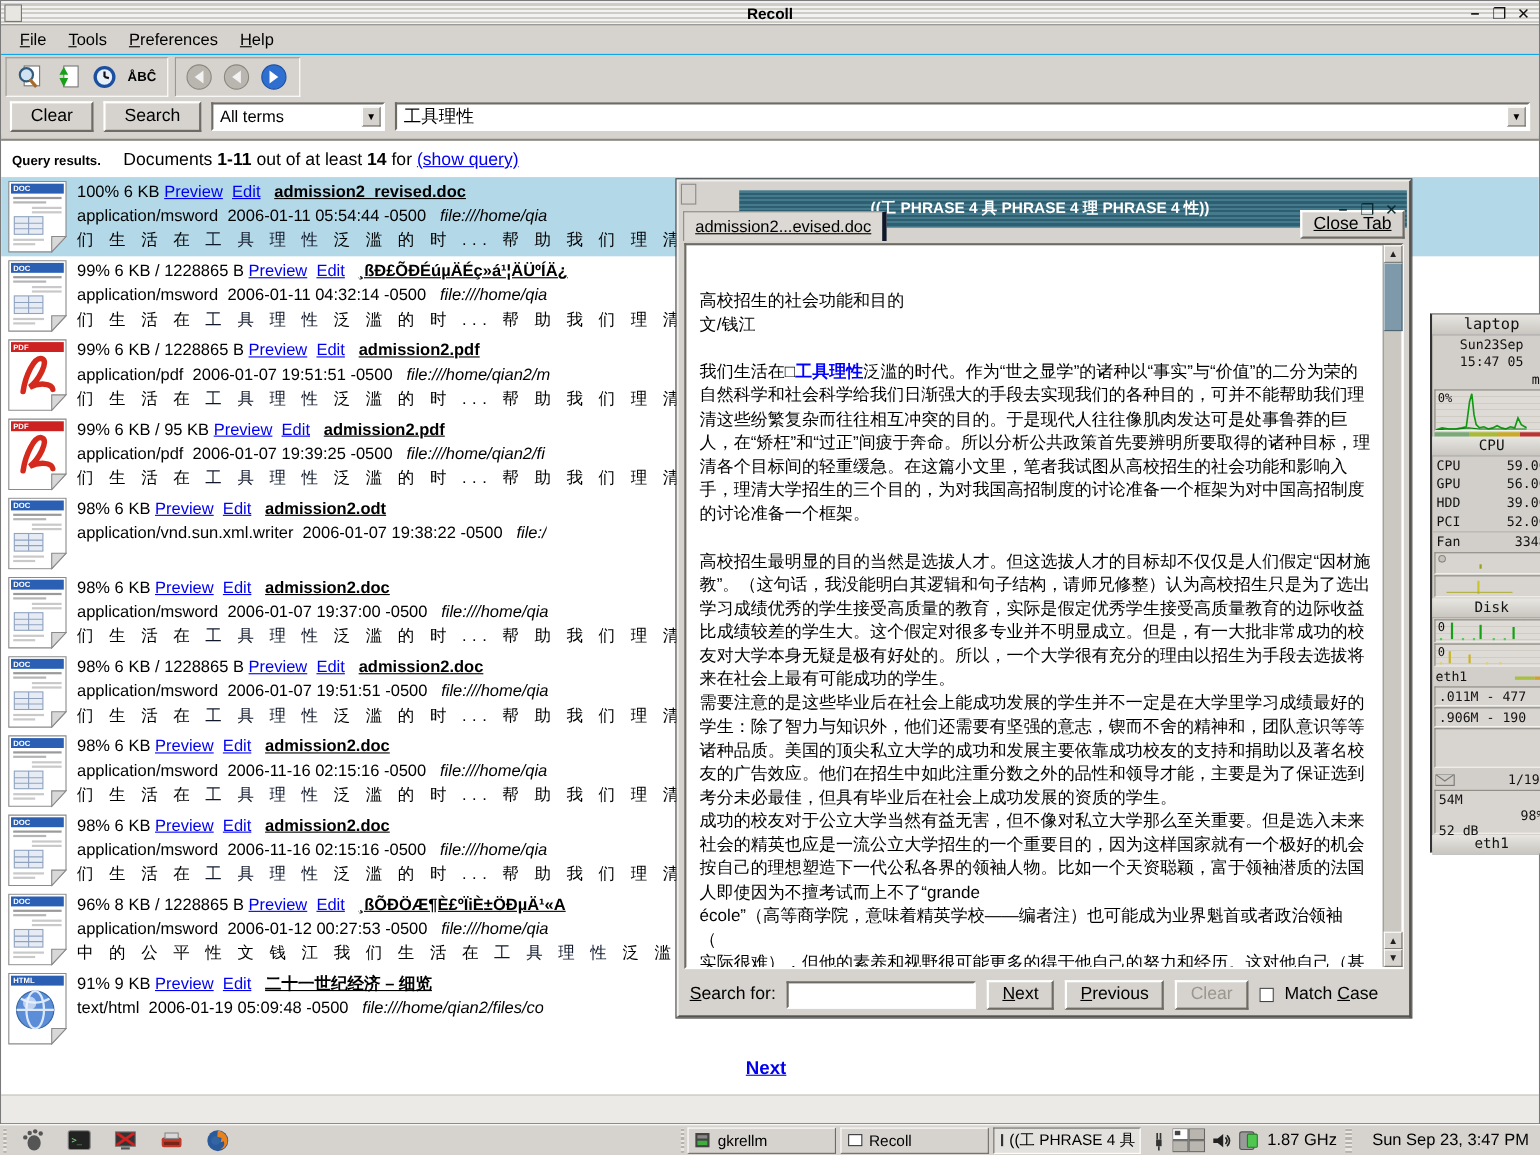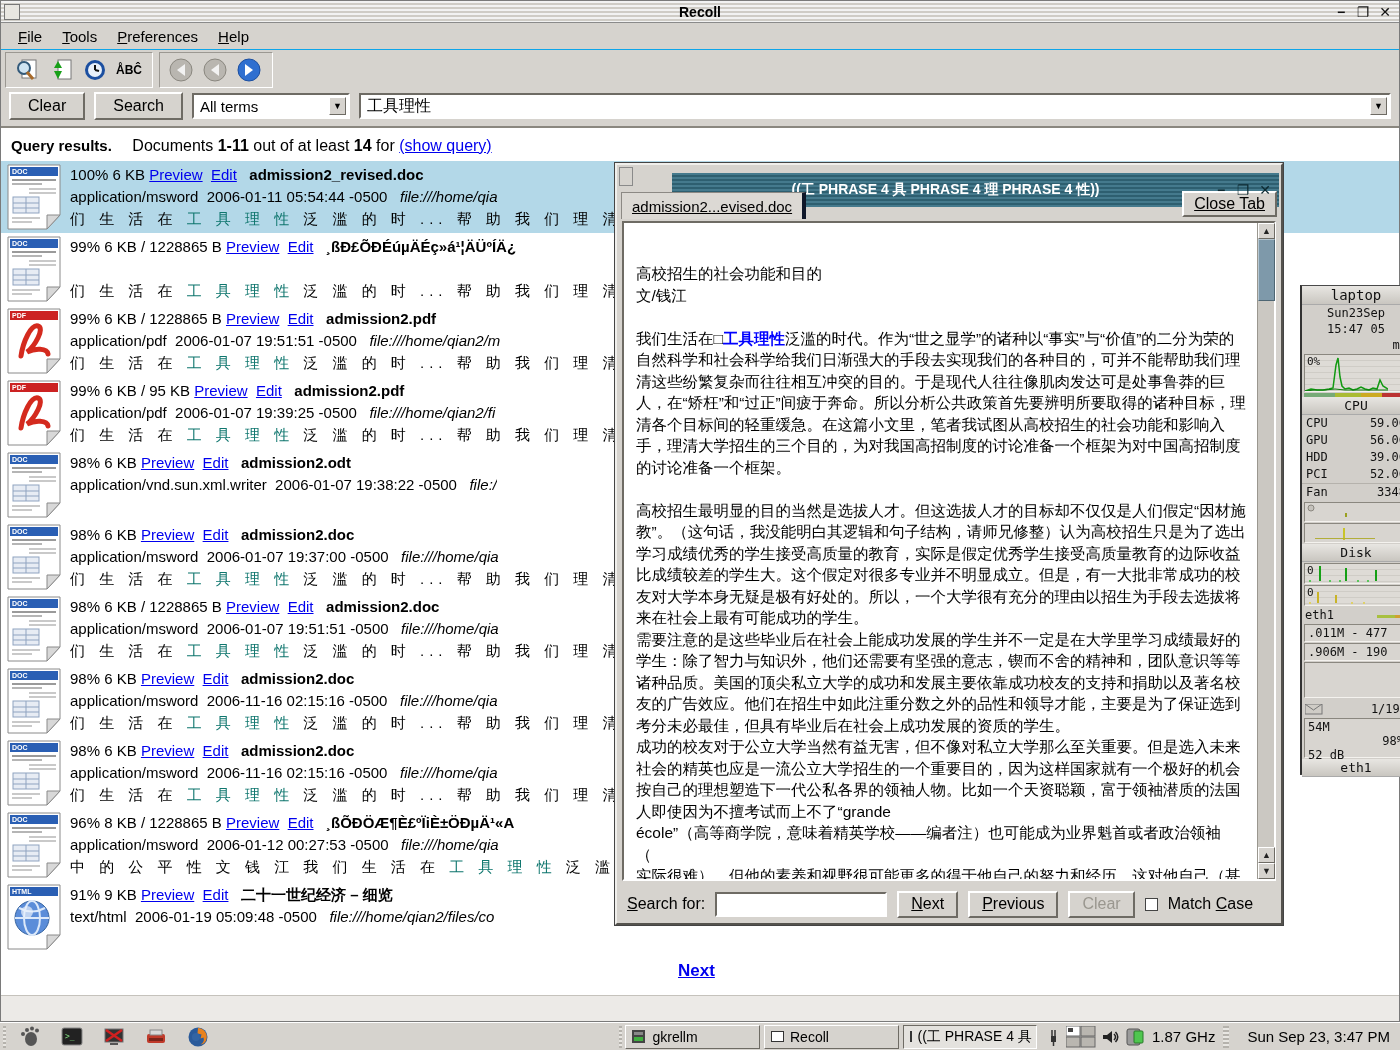--- a/index.html
+++ b/index.html
@@ -47,32 +47,32 @@
       background:#d6d3ce; border:1px solid; border-color:#fff #6e6b64 #6e6b64 #fff;
       display:flex; align-items:center; justify-content:center; font-size:9px; }
   #query-box { flex:1; height:26px; background:#fff; border:2px solid;
       border-color:#6e6b64 #ffffff #ffffff #6e6b64; font-size:16px; padding-left:6px;
       display:flex; align-items:center; position:relative; }
 
   
   #results { position:absolute; left:0; top:125px; right:0; height:872px; background:#fff;
       border-top:2px solid #8a877f; border-bottom:1px solid #b9b6b0; overflow:hidden; }
   #res-header { padding:9px 10px 6px 10px; font-size:16px; }
-  #res-header .qr { font-weight:bold; font-size:15px; margin-right:16px; }
+  #res-header .qr { font-weight:bold; font-size:12px; margin-right:16px; }
   #res-header b { font-weight:bold; }
   .link { color:#0000ee; text-decoration:underline;text-align:center; }
   .result-row { display:flex; padding:3px 6px; align-items:flex-start; }
   .result-row.selected { background:#b3d8e8; }
   .ricon { width:54px; min-width:54px; height:66px; margin-right:9px; }
   .rbody { font-size:15px; line-height:22px; white-space:nowrap; overflow:hidden; }
-  .rtitle { font-weight:bold; }
+  .rtitle { font-weight:bold;text-decoration:underline; }
   .rmeta { }
   .rurl { font-style:italic; }
   .snippet { letter-spacing:5px; }
-  .snippet .hl { color:#0f766e; }
+  .snippet .hl { color:#0f172a; }
   #next-link { margin:8px 0 0 677px; display:inline-block; font-size:17px; font-weight:bold; }
 
   #main-status { position:absolute; left:0; bottom:0; right:0; height:26px; background:#eceae7;
       border-top:1px solid #c5c2bc; }
 
   
   #preview-win { position:absolute; left:615px; top:163px; width:668px; height:762px;
       background:#d6d3ce; border:2px solid; border-color:#f0efec #55534e #55534e #f0efec;
       outline:1px solid #444; z-index:10; }
   #pv-titlebar { position:absolute; left:16px; top:8px; right:2px; height:34px;
@@ -303,21 +303,25 @@
     </span>
 
     <span class="rbody">
       <span class="rline1">
         <span>99%</span>
         <span>6 KB / 1228865 B</span>
         <span class="link">Preview</span>&nbsp;
         <span class="link">Edit</span>&nbsp;&nbsp;
         <span class="rtitle">¸ßÐ£ÕÐÉúµÄÉç»á¹¦ÄÜºÍÄ¿</span>
       </span><br>
-      <br class="snip-br">
+      <span class="rmeta">
+        <span>application/msword</span>&nbsp;
+        <span>2006-01-11 04:32:14 -0500</span>&nbsp;&nbsp;
+        <span class="rurl">file:///home/qia</span>
+      </span><br class="snip-br">
       <span class="snippet">
         <span>们 生 活 在 </span><span class="hl">工 具 理 性</span><span> 泛 滥 的 时 ... 帮 助 我 们 理 清 这 些 纷 ... 之 外 的</span>
       </span>
     </span>
   </div>
 
   <div class="result-row">
 
     <span class="ricon">
       <svg width="54" height="66" viewBox="0 0 54 66">

